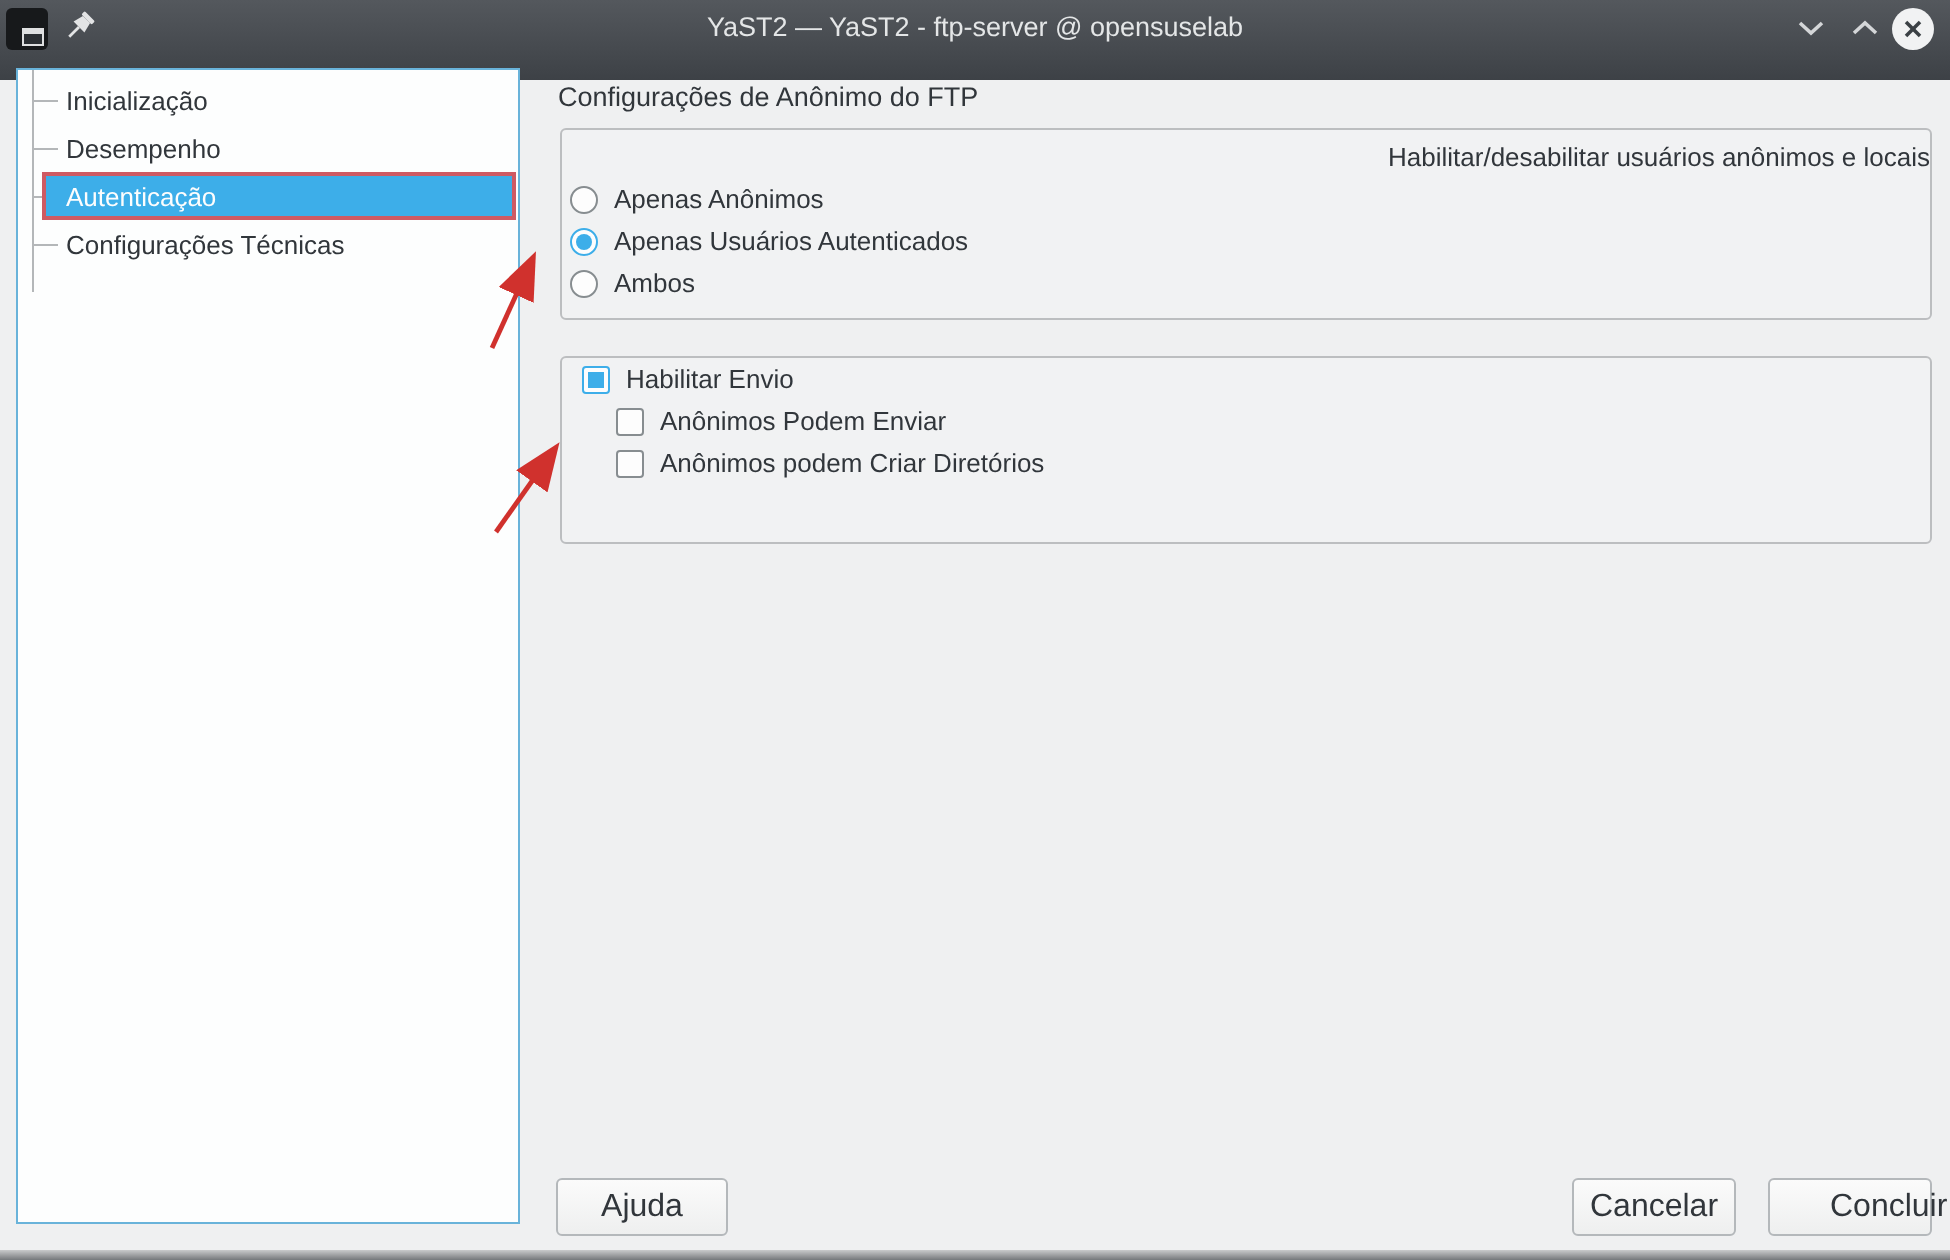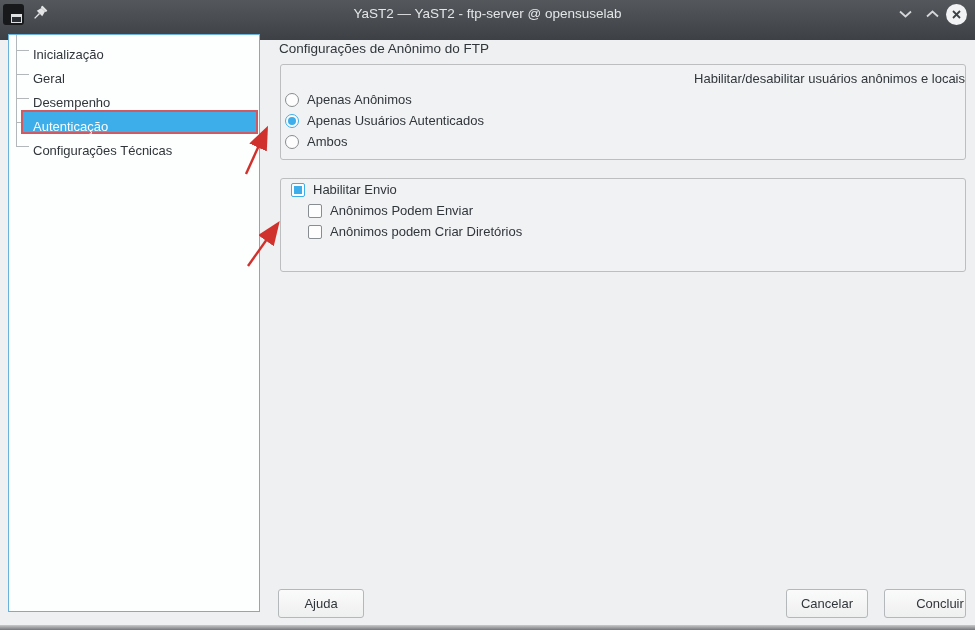--- a/index.html
+++ b/index.html
@@ -22,21 +22,21 @@
   .tb-btn { position:absolute; top:4px; width:20px; height:20px; display:flex; align-items:center; justify-content:center; }
   .tb-min { right:60px; } .tb-max { right:33px; }
   .tb-close { right:8px; width:21px; height:21px; border-radius:50%; background:#f1f2f3; }
 
   
   .sidebar { position:absolute; left:8px; top:34px; width:252px; height:578px;
              background:#fdfefe; border:1px solid #69b3da; }
   .tree { position:relative; padding-top:3px; }
   .tree::before { content:''; position:absolute; left:7px; top:0; width:0; height:111px;
              border-left:1px solid #b4b7b9; }
-  .tree-row { position:relative; height:24px; display:flex; align-items:flex-end; }
+  .tree-row { position:relative; height:24px; display:flex; align-items:center; }
   .tree-row::before { content:''; position:absolute; left:7px; top:50%; width:13px;
              border-top:1px solid #b4b7b9; }
   .tree-row .label { position:relative; z-index:2; margin-left:24px; white-space:nowrap; }
   .tree-row.selected::after { content:''; position:absolute; left:12px; right:1px; top:0; bottom:0;
              background:#3daee9; border:2px solid #cf5a63; z-index:1; }
   .tree-row.selected .label { color:#fdfdfd; }
 
   
   .heading { position:absolute; left:279px; top:41px; font-size:13.5px; }
 
@@ -58,21 +58,21 @@
            border-radius:50%; background:#3daee9; }
   .checkbox { width:14px; height:14px; border-radius:2px; border:1px solid #878d90;
            background:#fdfdfd; position:relative; flex:0 0 auto; }
   .checkbox.checked { border-color:#3daee9; }
   .checkbox.checked::after { content:''; position:absolute; left:2px; top:2px; width:8px; height:8px;
            background:#3daee9; }
 
   
   .btn { position:absolute; top:589px; height:29px; border:1px solid #b4b8bb; border-radius:3px;
          background:linear-gradient(#fbfbfb,#eeefef); text-align:center; line-height:27px;
-         color:#31363b; font-size:13px; }
+         color:#31363b; font-size:16px; }
   .btn-help { left:278px; width:86px; }
   .btn-cancel { left:786px; width:82px; }
   .btn-finish { left:884px; width:82px;padding-left:30px; }
 
   
   .arrows { position:absolute; left:0; top:0; width:975px; height:630px; pointer-events:none; z-index:6; }
 
   .bottom-strip { position:absolute; left:0; bottom:0; width:100%; height:5px;
          background:linear-gradient(#c9cacb,#75787b); }
 </style>
@@ -112,23 +112,20 @@
             <line x1="14" y1="7" x2="7" y2="14"></line>
           </g>
         </svg>
     </div>
   </div>
 
   <div class="sidebar">
     <div class="tree">
       <div class="tree-row">
         <span class="label">Inicialização</span>
-      </div>
-      <div class="tree-row">
-        <span class="label">Geral</span>
       </div>
       <div class="tree-row">
         <span class="label">Desempenho</span>
       </div>
       <div class="tree-row selected">
         <span class="label">Autenticação</span>
       </div>
       <div class="tree-row">
         <span class="label">Configurações Técnicas</span>
       </div>

